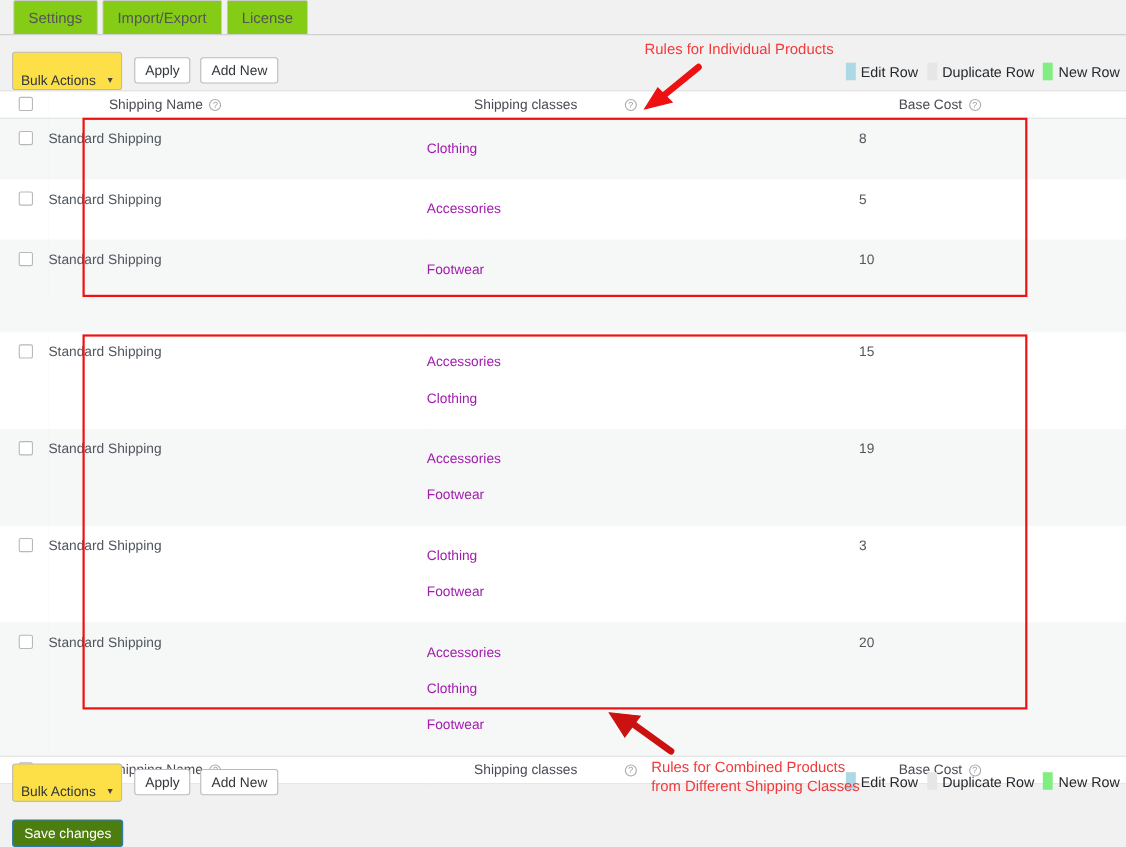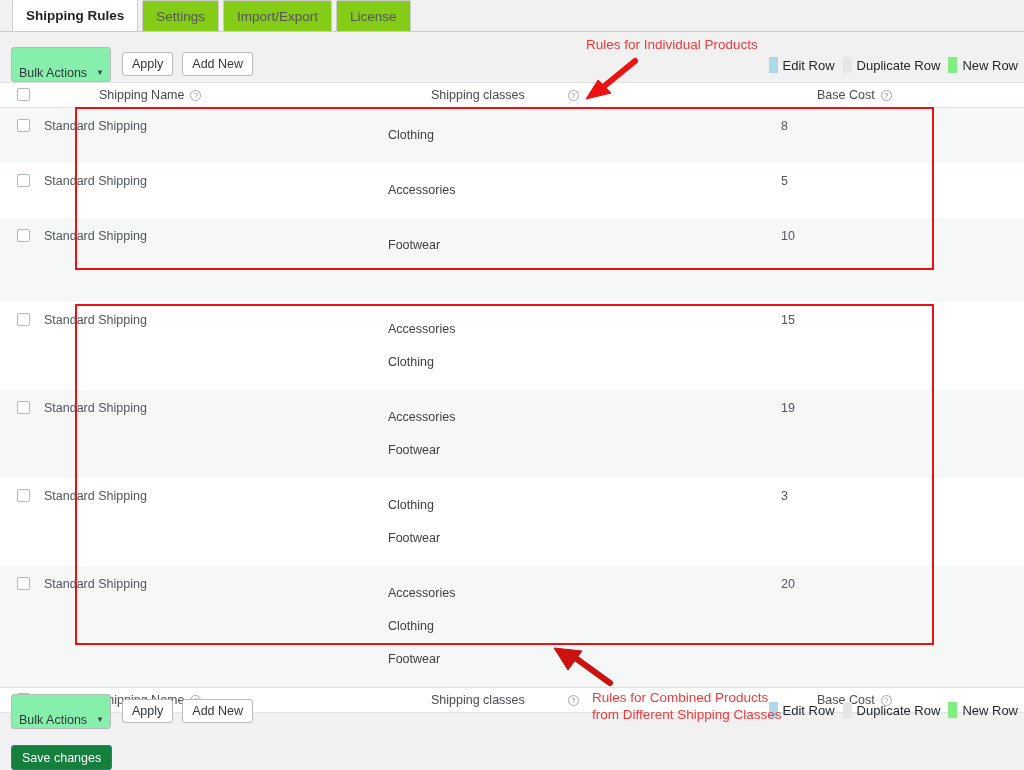--- a/index.html
+++ b/index.html
@@ -63,21 +63,21 @@
     padding-left: 11px;
     display: flex;
     align-items: center;
   }
   .toolbar-top { top: 46px; }
   .toolbar-bottom { top: 693px; }
 
   .bulk-select {
     height: 35px;
     min-width: 80px;
-    background: #86efac;
+    background: #fde047;
     border: 1px solid #bbb;
     border-radius: 3px;
     font-size: 12.5px;
     color: #32373c;
     padding: 17px 6px 0 7px;
     display: flex;
     align-items: center;
     box-sizing: border-box;
     margin-right: 11px;
     cursor: pointer;
@@ -197,31 +197,31 @@
     cursor: pointer;
   }
 
   tbody tr.data-row { background: #ffffff; }
   tbody tr.data-row.alt { background: #f6f7f7; }
   tbody tr.data-row td { padding-top: 11px; padding-bottom: 11px; }
   tbody tr.spacer-row { background: #f6f7f7; }
   tbody tr.spacer-row td { height: 29px; }
 
   .cell-name  { padding-left: 55px; font-size: 12.5px; color: #50575e; }
-  .cell-class { padding-left: 43px; font-size: 12.5px; color: #404040; }
+  .cell-class { padding-left: 43px; font-size: 12.5px; color: #a21caf; }
   .cell-cost  { padding-left: 36px; font-size: 12.5px; color: #50575e; }
   .class-line { line-height: 33px; }
 
   
   .save-btn {
     position: absolute;
     left: 11px;
     top: 745px;
     height: 25px;
-    background: #15803d;
+    background: #4d7c0f;
     border: 1px solid #2a7ab0;
     border-radius: 3px;
     color: #fff;
     font-size: 12.5px;
     padding: 0 10px;
     display: flex;
     align-items: center;
     box-sizing: border-box;
     cursor: pointer;
     font-family: "Liberation Sans", sans-serif;
@@ -249,21 +249,20 @@
   #anno-text-combined   { left: 592px; top: 689px; }
 
   .anno-arrow { position: absolute; pointer-events: none; }
   #anno-arrow-individual { left: 578px; top: 55px; }
   #anno-arrow-combined   { left: 548px; top: 645px; }
 </style>
 </head>
 <body>
 
 <div class="tab-bar">
-  <div class="tab active">Shipping Rules</div>
   <div class="tab">Settings</div>
   <div class="tab">Import/Export</div>
   <div class="tab">License</div>
 </div>
 
 <div class="toolbar toolbar-top">
   <div class="bulk-select">
     <span>Bulk Actions</span>
     <span class="caret">▼</span>
   </div>

